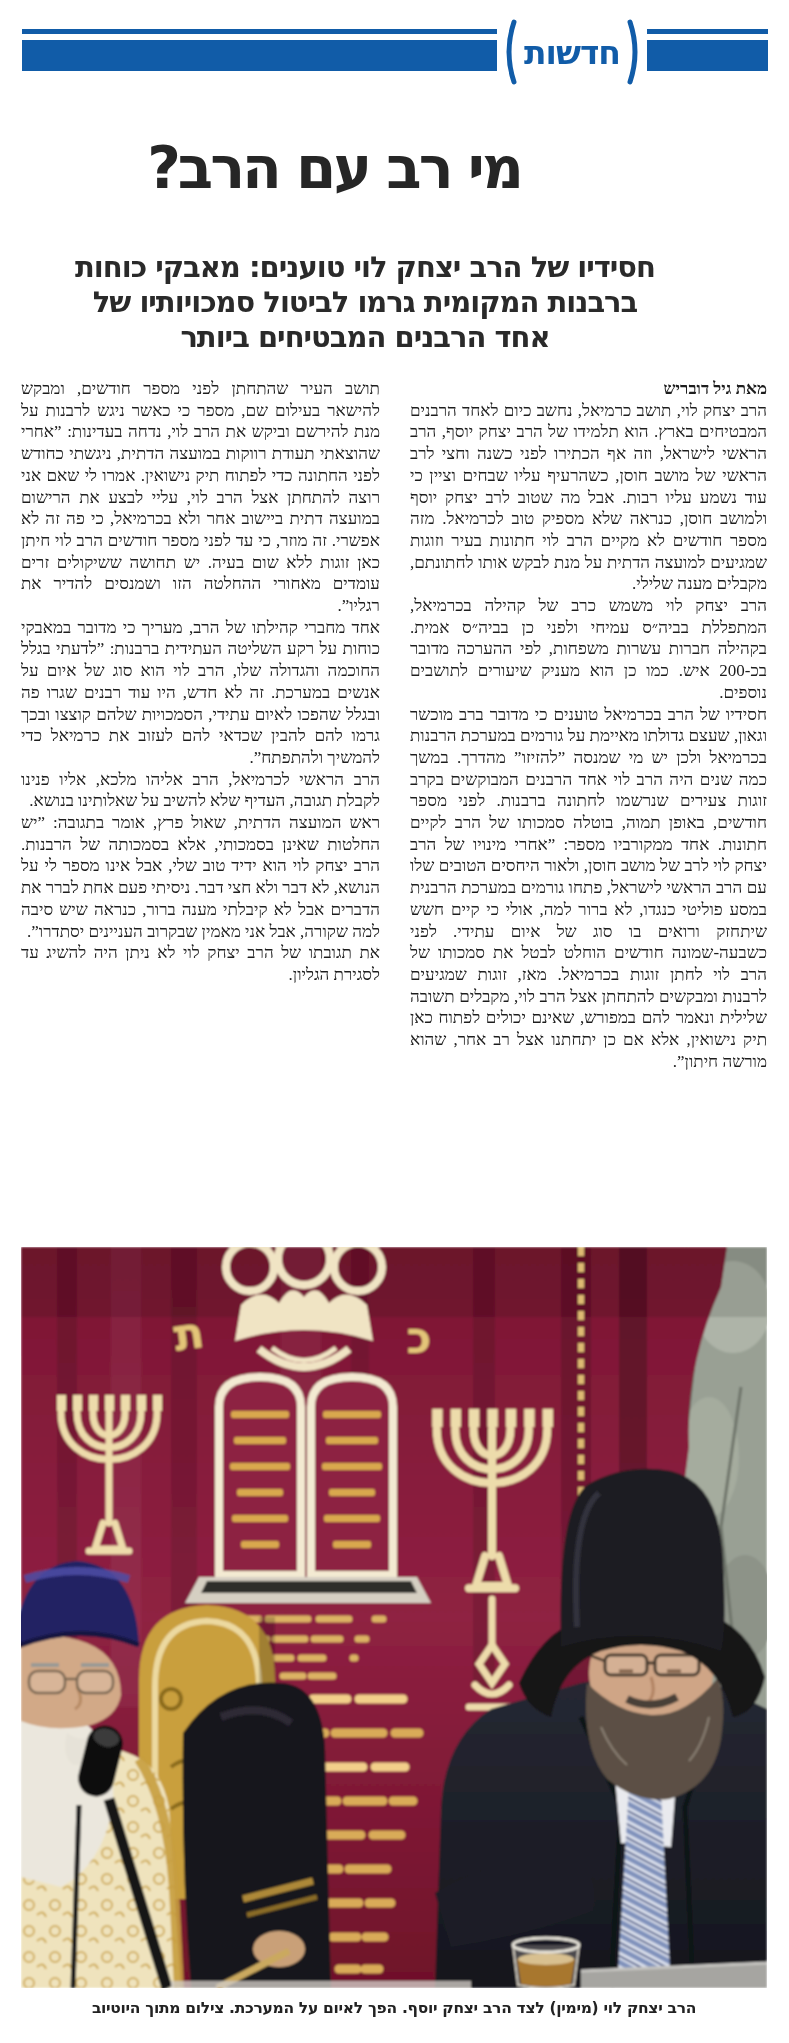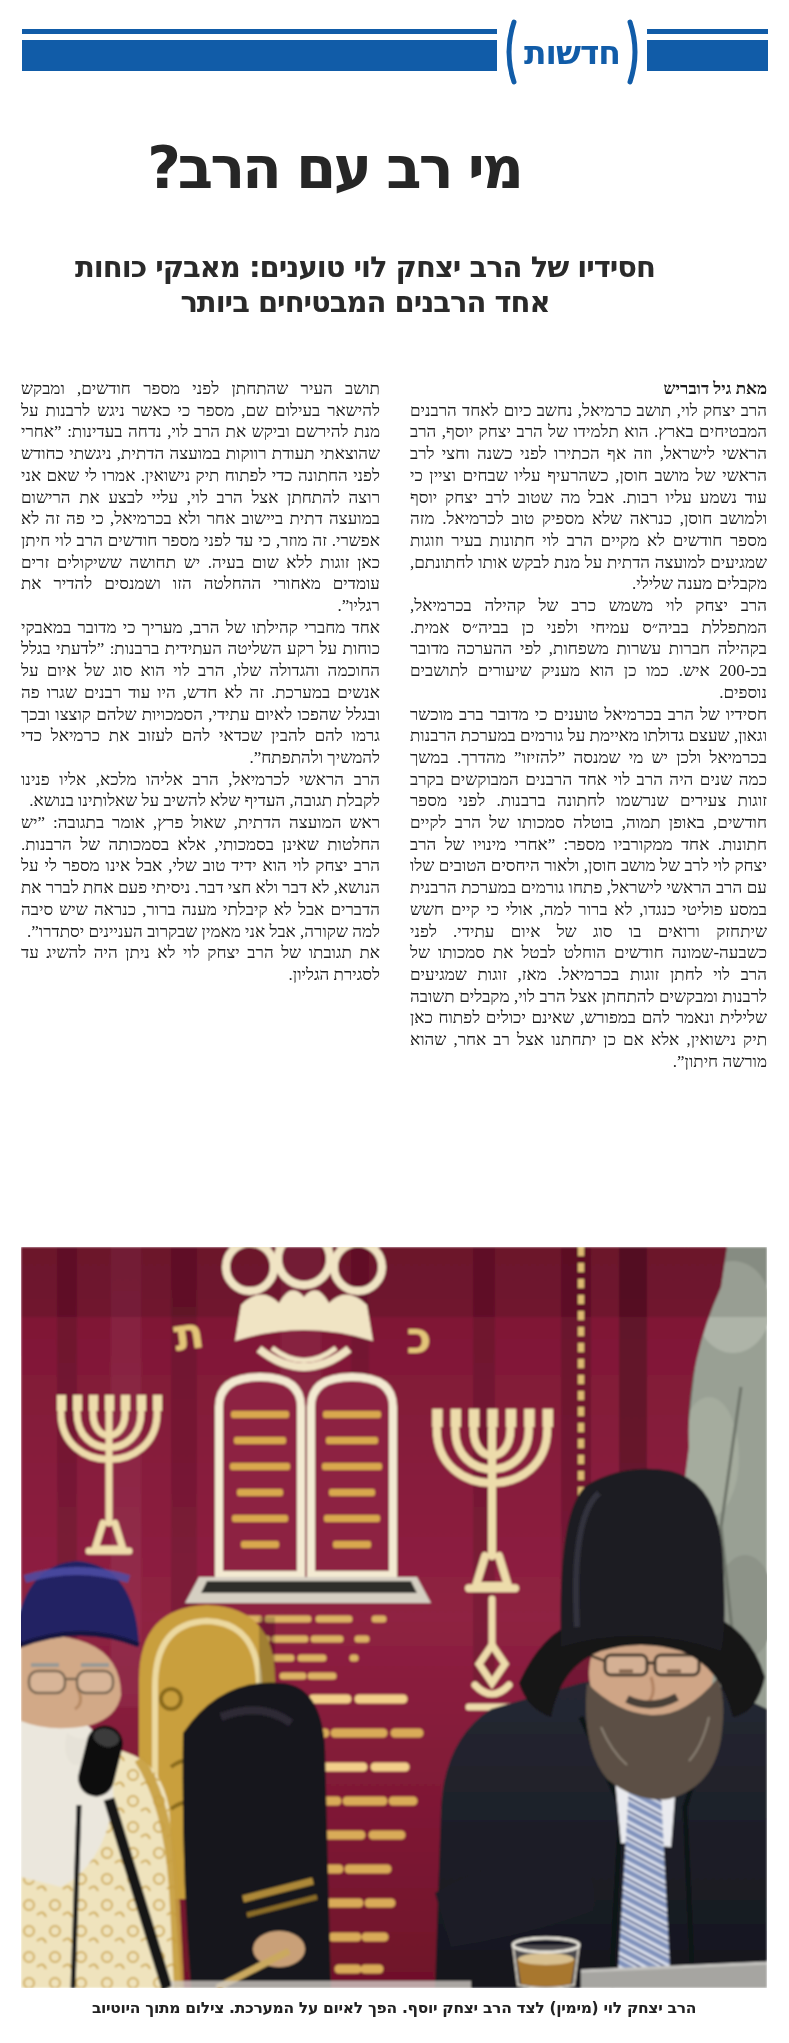--- a/index.html
+++ b/index.html
@@ -53,20 +53,21 @@
       <svg class="paren-svg" width="16" height="66">
         <path d="M12,3 Q2,33 12,63" stroke="#115CA8" stroke-width="5" fill="none" stroke-linecap="round"></path>
       </svg>
     </div>
   </header>
 
   <h1 class="headline">מי רב עם הרב?</h1>
 
   <h2 class="subheadline">
     <div>חסידיו של הרב יצחק לוי טוענים: מאבקי כוחות</div>
+    <div>ברבנות המקומית גרמו לביטול סמכויותיו של</div>
     <div>אחד הרבנים המבטיחים ביותר</div>
   </h2>
 
   <div class="article">
     <div class="col col-right">
       <p class="byline">מאת גיל דובריש</p>
       <p>הרב יצחק לוי, תושב כרמיאל, נחשב כיום לאחד הרבנים המבטיחים בארץ. הוא תלמידו של הרב יצחק יוסף, הרב הראשי לישראל, וזה אף הכתירו לפני כשנה וחצי לרב הראשי של מושב חוסן, כשהרעיף עליו שבחים וציין כי עוד נשמע עליו רבות. אבל מה שטוב לרב יצחק יוסף ולמושב חוסן, כנראה שלא מספיק טוב לכרמיאל. מזה מספר חודשים לא מקיים הרב לוי חתונות בעיר וזוגות שמגיעים למועצה הדתית על מנת לבקש אותו לחתונתם, מקבלים מענה שלילי.</p>
       <p>הרב יצחק לוי משמש כרב של קהילה בכרמיאל, המתפללת בביה״ס עמיחי ולפני כן בביה״ס אמית. בקהילה חברות עשרות משפחות, לפי ההערכה מדובר בכ-200 איש. כמו כן הוא מעניק שיעורים לתושבים נוספים.</p>
       <p>חסידיו של הרב בכרמיאל טוענים כי מדובר ברב מוכשר וגאון, שעצם גדולתו מאיימת על גורמים במערכת הרבנות בכרמיאל ולכן יש מי שמנסה ”להזיזו” מהדרך. במשך כמה שנים היה הרב לוי אחד הרבנים המבוקשים בקרב זוגות צעירים שנרשמו לחתונה ברבנות. לפני מספר חודשים, באופן תמוה, בוטלה סמכותו של הרב לקיים חתונות. אחד ממקורביו מספר: ”אחרי מינויו של הרב יצחק לוי לרב של מושב חוסן, ולאור היחסים הטובים שלו עם הרב הראשי לישראל, פתחו גורמים במערכת הרבנית במסע פוליטי כנגדו, לא ברור למה, אולי כי קיים חשש שיתחזק ורואים בו סוג של איום עתידי. לפני כשבעה-שמונה חודשים הוחלט לבטל את סמכותו של הרב לוי לחתן זוגות בכרמיאל. מאז, זוגות שמגיעים לרבנות ומבקשים להתחתן אצל הרב לוי, מקבלים תשובה שלילית ונאמר להם במפורש, שאינם יכולים לפתוח כאן תיק נישואין, אלא אם כן יתחתנו אצל רב אחר, שהוא מורשה חיתון”.</p>
     </div>

